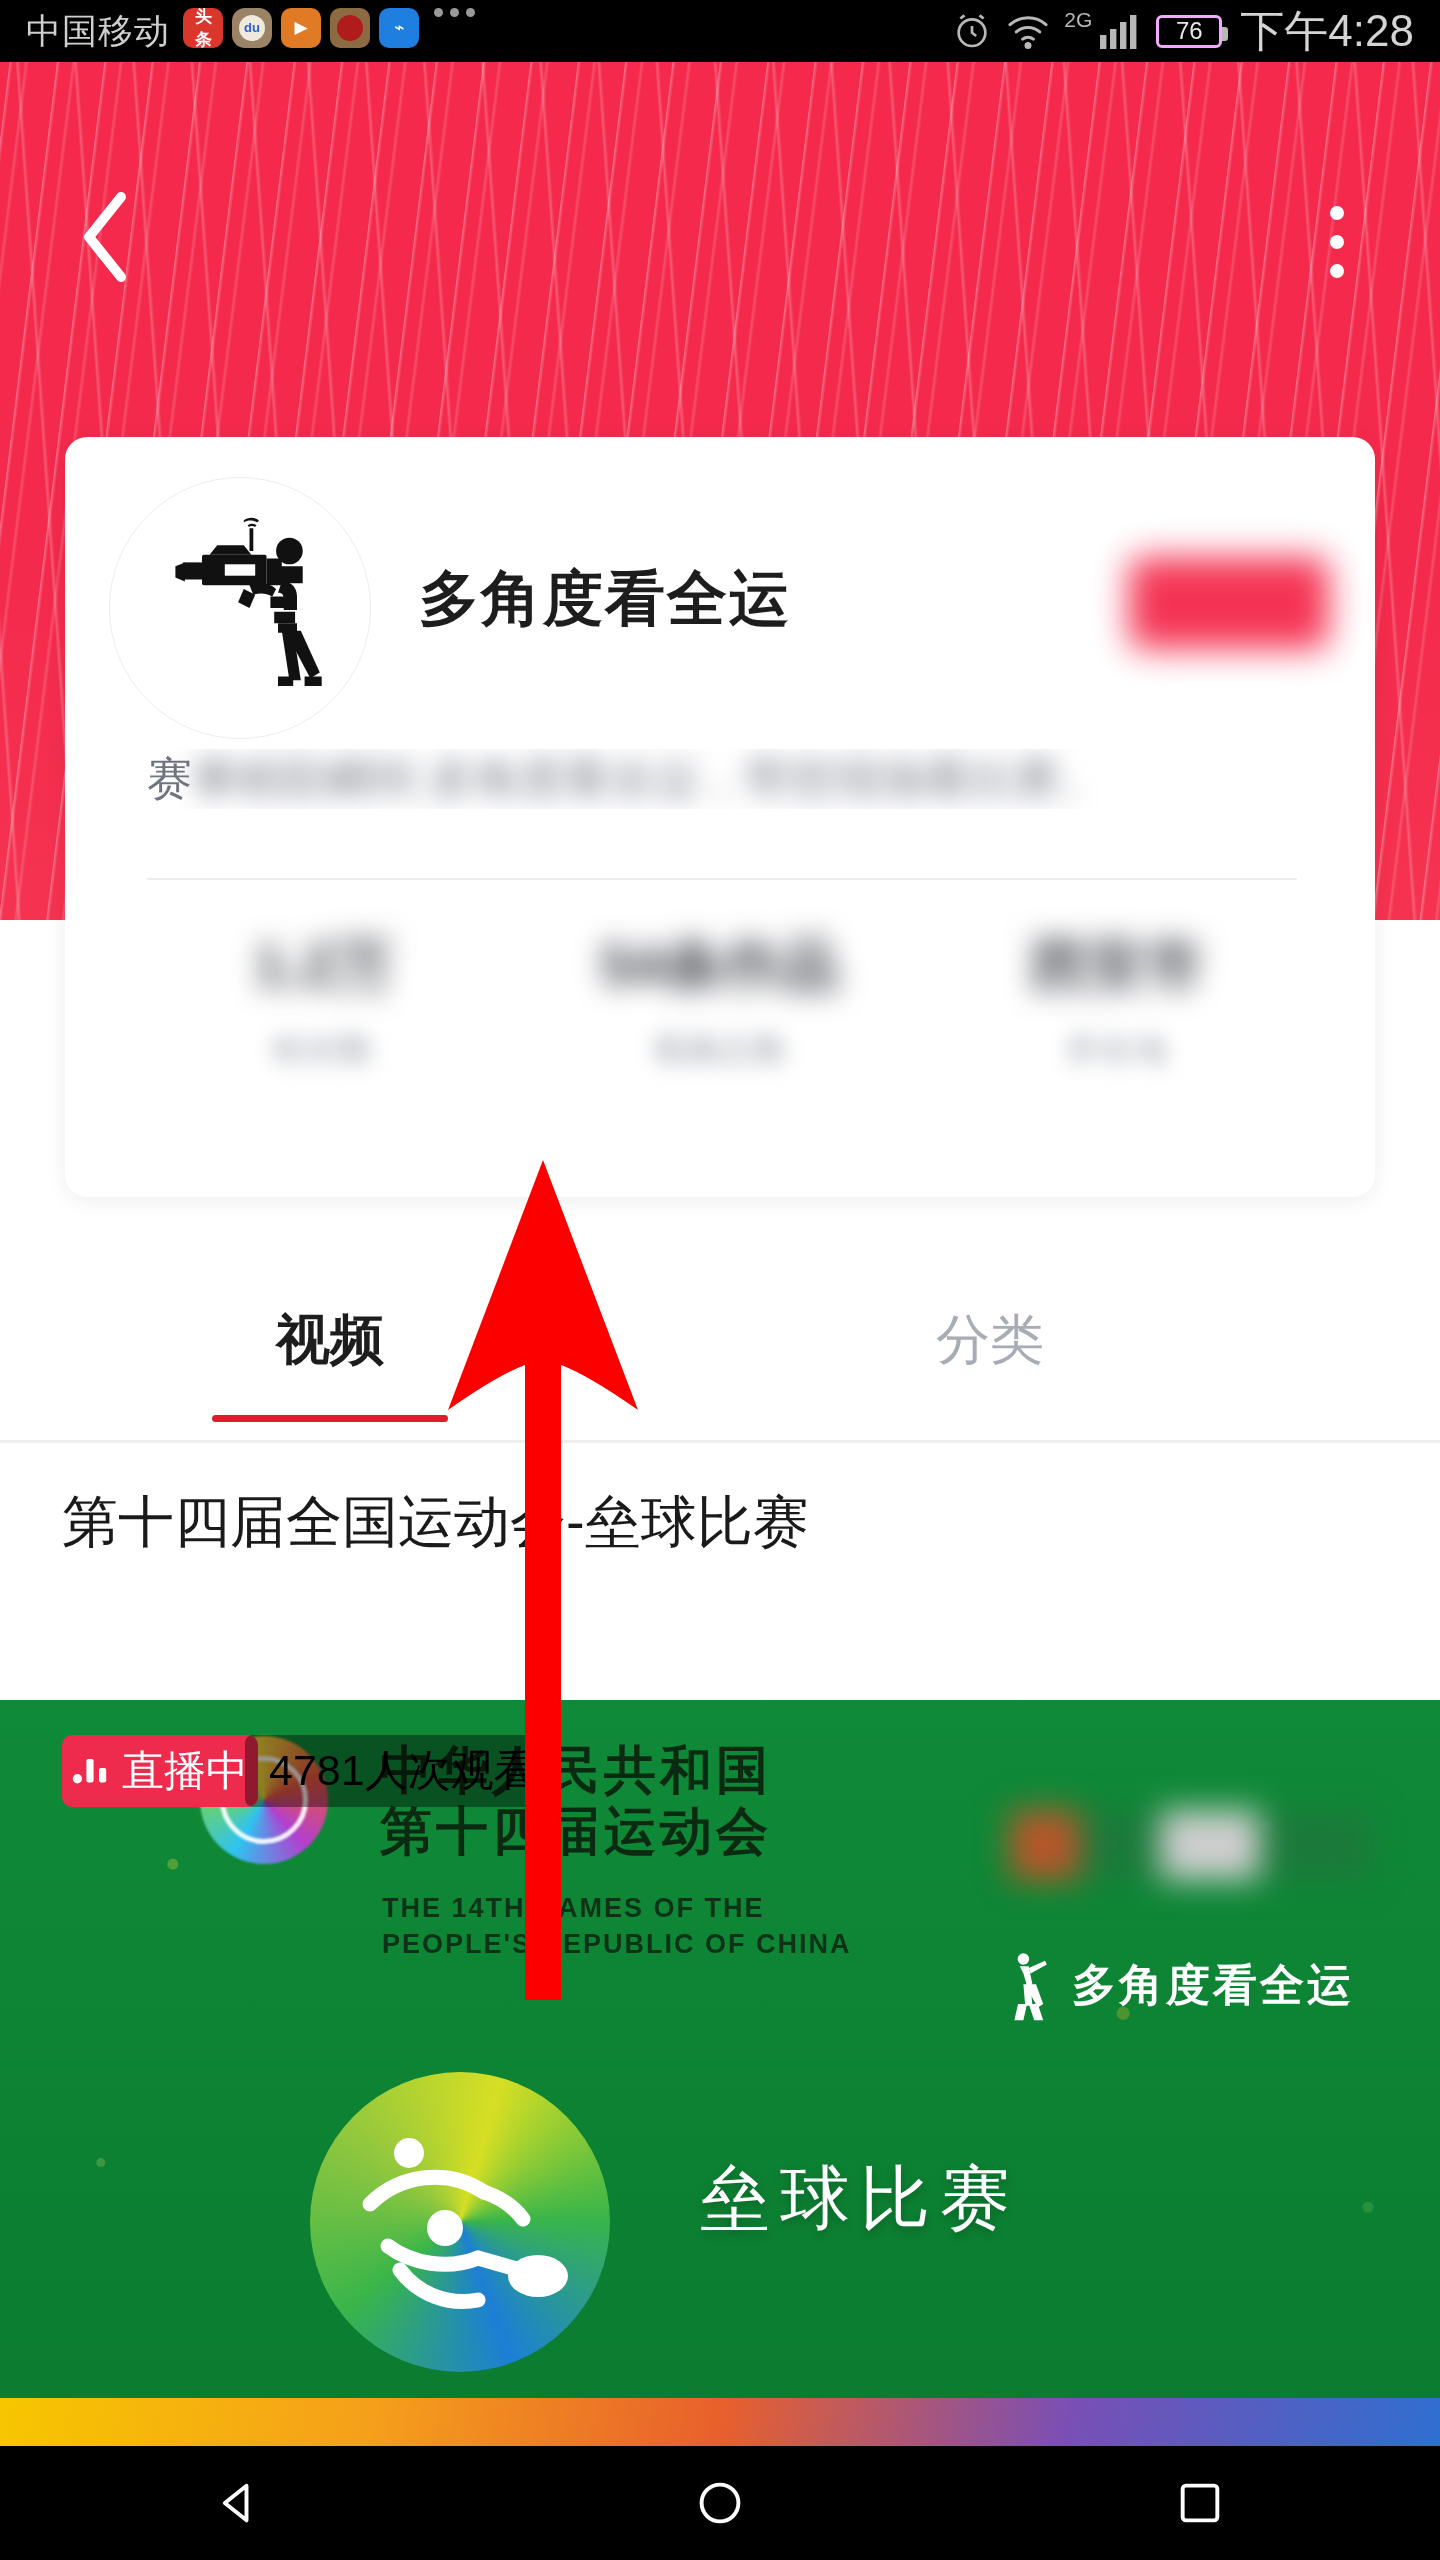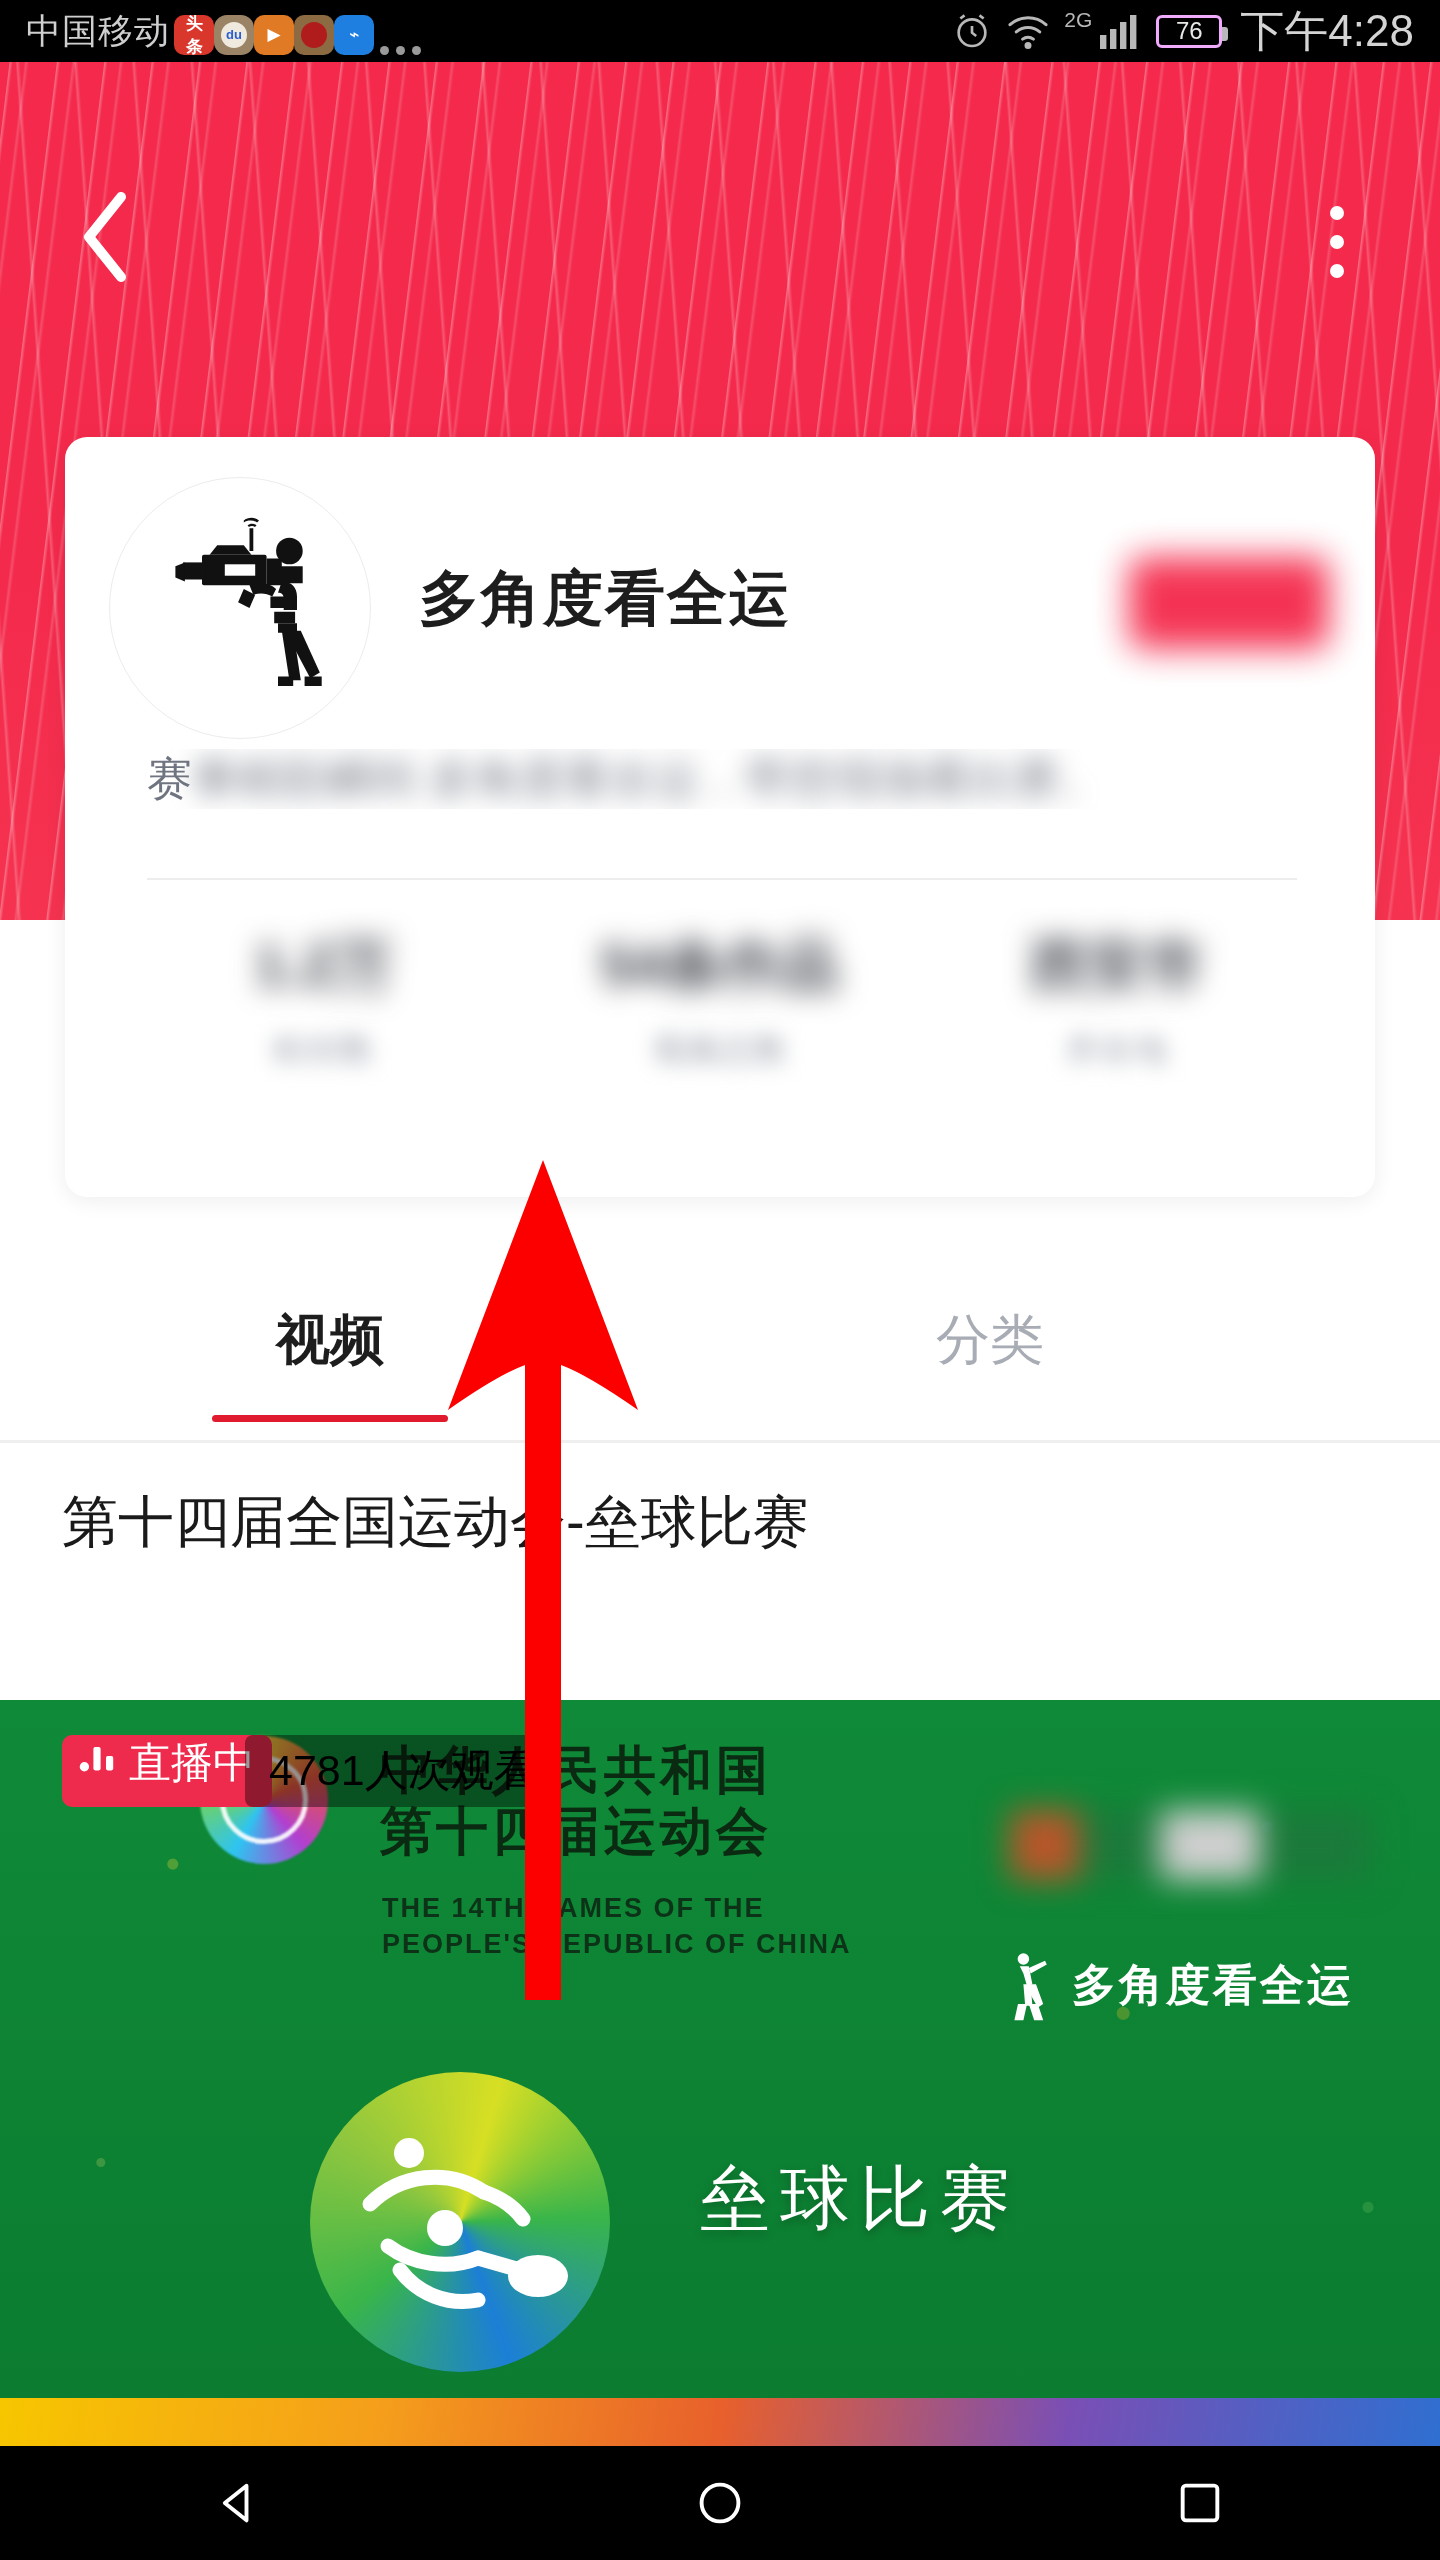--- a/index.html
+++ b/index.html
@@ -7,21 +7,21 @@
   body { font-family:"Liberation Sans","DejaVu Sans",sans-serif; overflow:hidden; }
 
   #screen { position:relative; width:1440px; height:2560px; background:#fff; overflow:hidden; }
 
   
   .statusbar{
     position:absolute; top:0; left:0; width:1440px; height:62px;
     background:#000; display:flex; align-items:center;
     padding:0 26px; color:#b8b8b8;
   }
-  .sb-left{ display:flex; align-items:flex-end; flex:1; }
+  .sb-left{ display:flex; align-items:flex-start; gap:9px; flex:1; }
   .carrier{ font-size:35px; color:#cfcfcf; letter-spacing:1px; margin-right:4px; }
   .appicon{ width:40px; height:40px; border-radius:10px; display:flex;
             align-items:center; justify-content:center; font-size:17px;
             color:#fff; font-weight:bold; overflow:hidden; }
   .ai-toutiao{ background:#d9362c;padding-left:12px; }
   .ai-baidu{ background:#9a8465; border-radius:13px; }
   .ai-baidu i{ width:26px;height:26px;border-radius:50%;background:#efe9de;
                display:block;position:relative; }
   .ai-baidu i::after{content:"du";position:absolute;inset:0;display:flex;
                align-items:center;justify-content:center;font-size:13px;
@@ -156,21 +156,21 @@
   .ball-logo svg{ position:absolute; inset:0; width:300px; height:300px; }
   .ball-title{ position:absolute; top:452px; left:700px; color:#fff;
                font-size:70px; font-weight:normal; letter-spacing:10px;
                text-shadow:0 4px 10px rgba(0,0,0,.25); }
   .rainbow{ position:absolute; bottom:0; left:0; width:1440px; height:48px;
             background:linear-gradient(100deg,#f7c600 0%,#f59f1b 26%,#e8602c 50%,#7a4fb5 74%,#2f6fd0 100%); }
 
   .live-badge{
     position:absolute; top:1735px; left:62px; height:72px;
     background:#ef2b4d; border-radius:10px; color:#fff;
-    display:flex; align-items:flex-start; gap:14px; padding:0 17px;
+    display:flex; align-items:center; gap:14px; padding:0 10px;
     font-size:42px;
   }
   .live-badge svg{ width:36px; height:34px; }
   .view-count{
     position:absolute; top:1735px; left:245px; height:72px;
     background:rgba(0,0,0,.40); border-radius:8px; color:#000000;
     display:flex; align-items:center; padding:0 24px; font-size:43px;
   }
 
   

